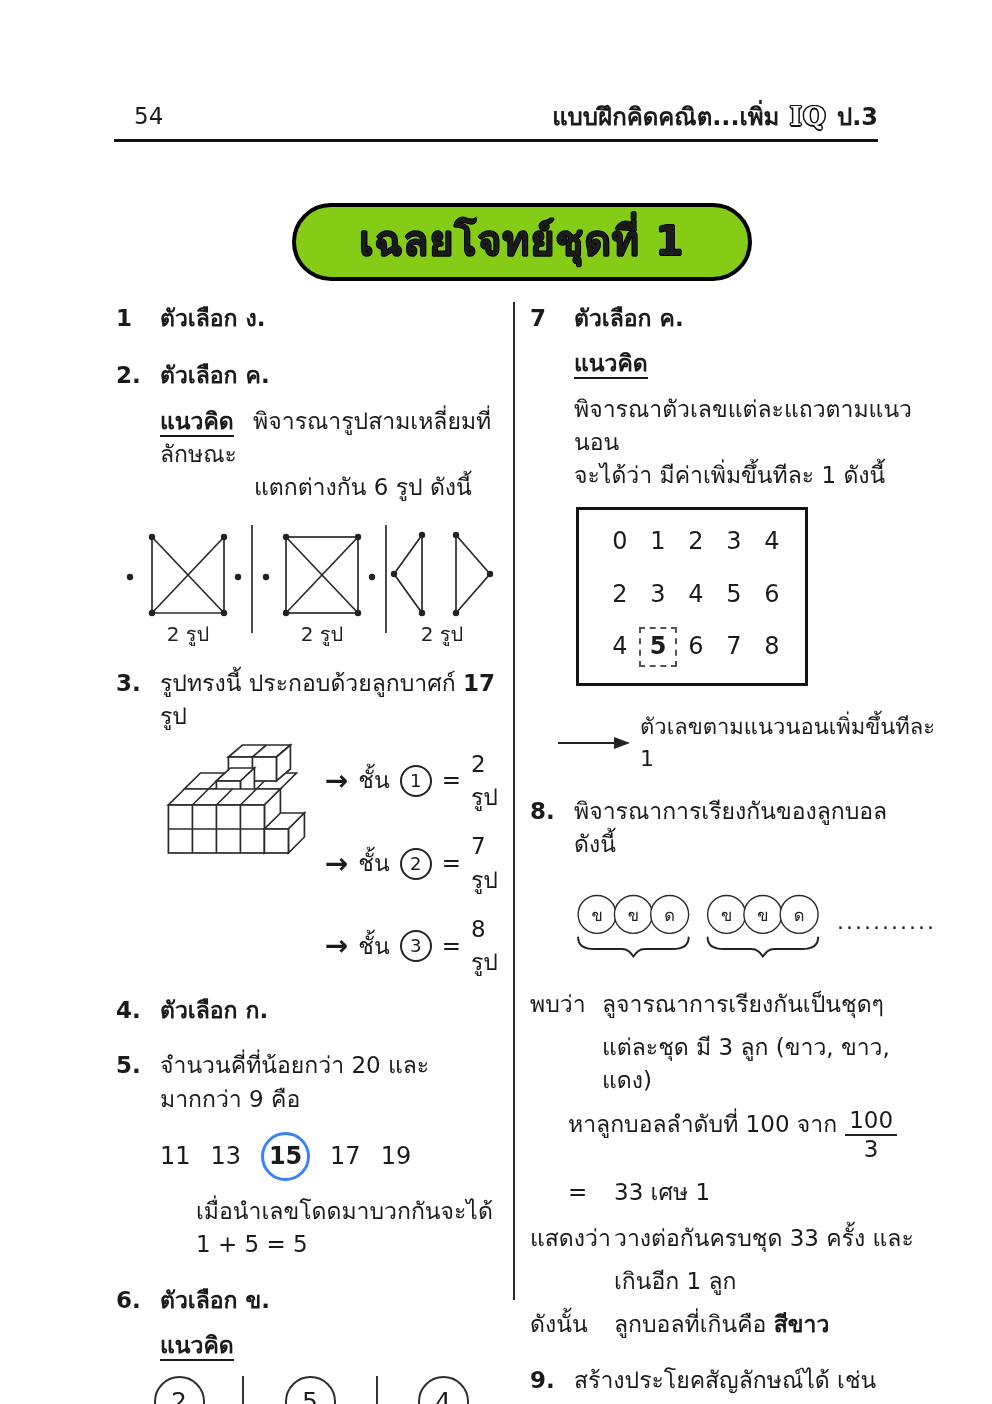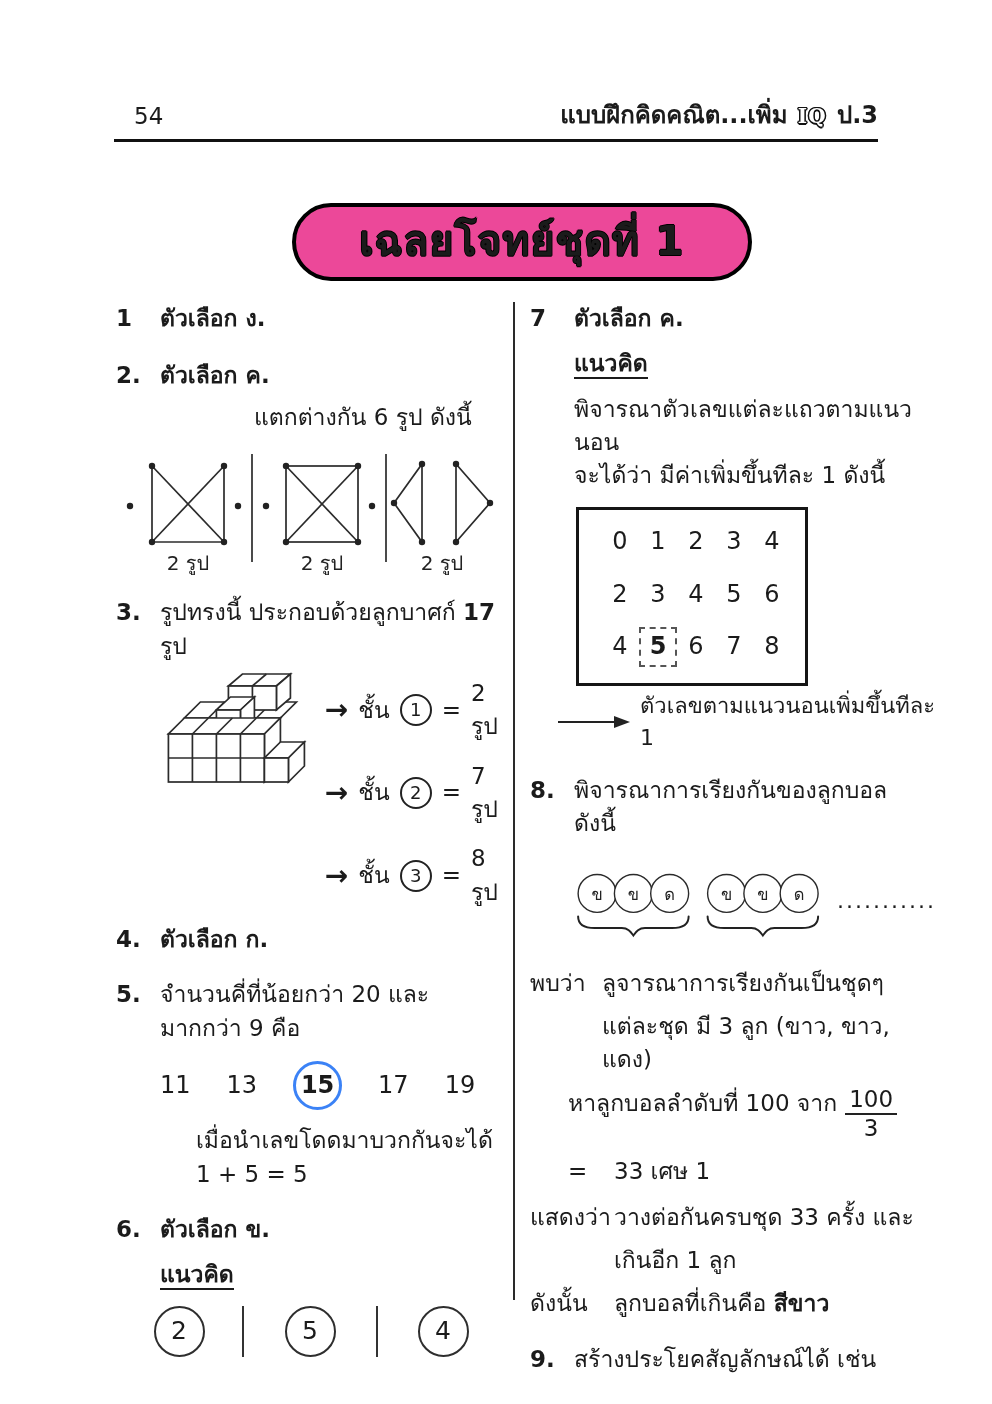--- a/index.html
+++ b/index.html
@@ -7,60 +7,60 @@
         font-family:"DejaVu Sans","Liberation Sans",sans-serif;color:#1b1b1b;
         font-size:23px;line-height:1.45;overflow:hidden;}
   .bold{font-weight:bold;}
   .idea{font-weight:bold;border-bottom:2.5px solid #1b1b1b;padding-bottom:1px;}
   .item{display:flex;align-items:flex-start;}
   .ino{width:44px;flex-shrink:0;font-weight:bold;}
   .ibody{flex:1;min-width:0;}
 
   .hdr-num{position:absolute;left:134px;top:100px;}
   .hdr-title{position:absolute;right:114px;top:98px;font-weight:bold;font-size:24px;white-space:nowrap;}
-  .iq{font-family:"DejaVu Serif","Liberation Serif",serif;font-weight:bold;font-size:20px;color:#fff;
+  .iq{font-family:"DejaVu Serif","Liberation Serif",serif;font-weight:bold;font-size:26px;color:#fff;
       text-shadow:-1.5px 0 #111,1.5px 0 #111,0 -1.5px #111,0 1.5px #111,-1px -1px #111,1px 1px #111,-1px 1px #111,1px -1px #111;
       letter-spacing:1px;padding:0 2px;}
   .hdr-rule{position:absolute;left:114px;top:139px;width:764px;height:3px;background:#111;}
 
   .banner{position:absolute;left:292px;top:203px;width:452px;height:70px;border:4px solid #000;
-          border-radius:40px;display:flex;align-items:center;justify-content:center;background:#ec4899;}
+          border-radius:40px;display:flex;align-items:center;justify-content:center;background:#84cc16;}
   .banner span{font-size:41px;font-weight:bold;letter-spacing:1px;
           text-shadow:0.9px 0 #000,-0.9px 0 #000,0 0.9px #000,0 -0.9px #000;}
 
   .center-divider{position:absolute;left:513px;top:302px;width:2px;height:998px;background:#2a2a2a;}
   .col{position:absolute;top:296px;}
   .col-left{left:116px;width:394px;}
   .col-right{left:530px;width:406px;}
 
   .circ{display:inline-flex;align-items:center;justify-content:center;width:28px;height:28px;
         border:2px solid #222;border-radius:50%;font-size:18px;vertical-align:-6px;flex-shrink:0;}
   .circ15{display:inline-flex;align-items:center;justify-content:center;width:43px;height:43px;
         border:3px solid #3b82f6;border-radius:50%;font-weight:bold;}
   .arr{font-weight:bold;font-size:28px;line-height:1;}
 
   .layerrows{display:flex;flex-direction:column;gap:16px;padding-top:6px;}
   .layer-row{display:flex;align-items:center;gap:10px;}
 
-  .q5nums{display:flex;align-items:center;gap:36px;margin:16px 0 0 44px;font-size:24px;}
+  .q5nums{display:flex;align-items:center;gap:20px;margin:16px 0 0 44px;font-size:24px;}
 
   .q6grid{display:grid;grid-template-columns:128px 134px 130px;margin-top:14px;}
   .q6c{display:flex;flex-direction:column;align-items:center;}
   .br{border-right:2px solid #333;}
   .ball{width:47px;height:47px;border:2px solid #2e2e2e;border-radius:50%;display:flex;align-items:center;
         justify-content:center;font-size:25px;background:#fff;margin-top:-5px;}
   .ball:first-child{margin-top:0;}
 
   .numbox{border:3px solid #151515;width:192px;margin:14px 0 0 2px;padding:14px 12px 18px 22px;}
   .numrow{display:flex;}
   .numrow + .numrow{margin-top:18px;}
   .ncell{width:38px;text-align:center;font-size:24px;}
   .dash5{display:inline-block;border:2.5px dashed #555;padding:0 9px 1px;margin:-2px -9px;font-weight:bold;}
 
-  .arrownote{display:flex;align-items:center;margin:4px 0 0 -18px;font-size:22px;justify-content:center;}
+  .arrownote{display:flex;align-items:center;margin:25px 0 0 -18px;font-size:22px;justify-content:center;}
   .arrownote svg{margin-right:10px;flex-shrink:0;}
 
   .ballsrow{display:flex;align-items:flex-start;margin:18px 0 0 44px;}
   .dots{font-size:22px;letter-spacing:2px;margin:26px 0 0 14px;}
 
   .lrow{display:flex;align-items:flex-start;margin-top:10px;}
   .lbl{flex-shrink:0;}
   .frac{display:inline-block;text-align:center;vertical-align:-18px;margin-left:8px;line-height:1.1;}
   .fnum{display:block;border-bottom:2.5px solid #222;padding:0 4px 1px;}
   .fden{display:block;padding-top:1px;}
@@ -91,21 +91,25 @@
 
     <div class="item" style="margin-top:6px">
       <span class="ino">1</span>
       <span class="ibody bold">ตัวเลือก ง.</span>
     </div>
 
     <div class="item" style="margin-top:24px">
       <span class="ino">2.</span>
       <div class="ibody">
         <div class="bold">ตัวเลือก ค.</div>
-        <div style="margin-top:8px;margin-left:94px">แตกต่างกัน 6 รูป ดังนี้</div>
+        <div style="margin-top:12px">
+          <span class="idea">แนวคิด</span>
+          <span style="margin-left:12px">พิจารณารูปสามเหลี่ยมที่ลักษณะ</span>
+        </div>
+        <div style="margin-left:94px">แตกต่างกัน 6 รูป ดังนี้</div>
       </div>
     </div>
 
     
     <svg width="390" height="127" viewBox="0 0 390 127" style="margin:14px 0 0 4px">
 
       <circle class="dot" cx="10" cy="58" r="3.2"></circle>
       <line class="ln" x1="32" y1="18" x2="32" y2="94"></line>
       <line class="ln" x1="104" y1="18" x2="104" y2="94"></line>
       <line class="ln" x1="32" y1="94" x2="104" y2="94"></line>

